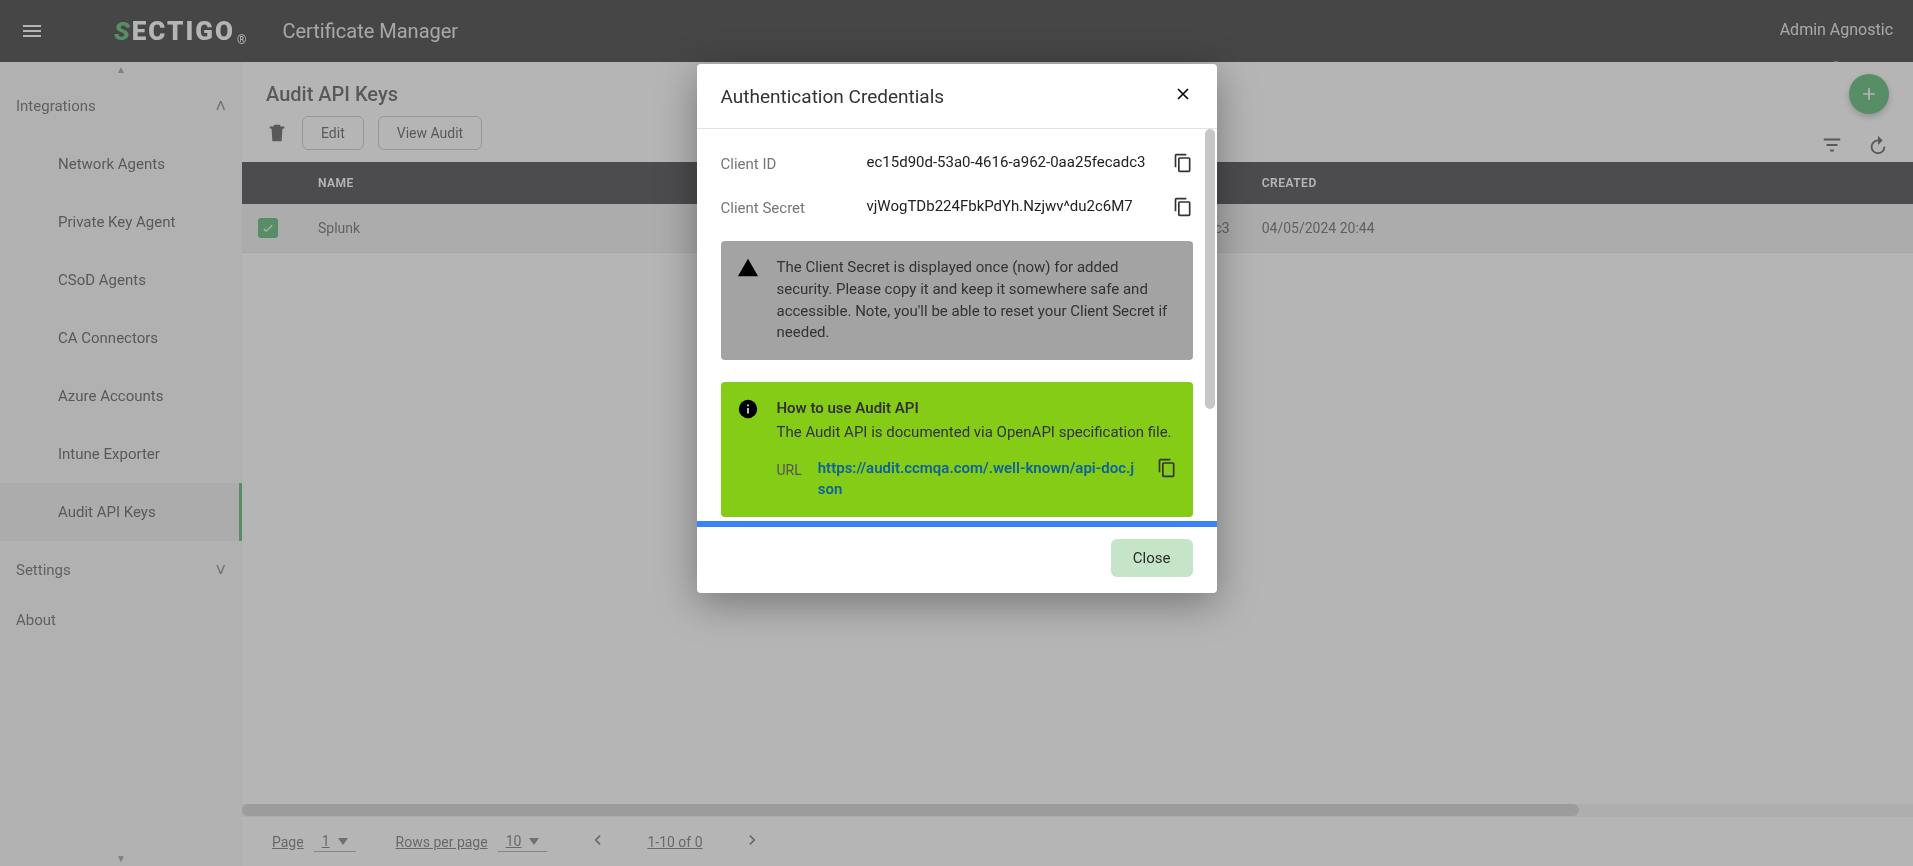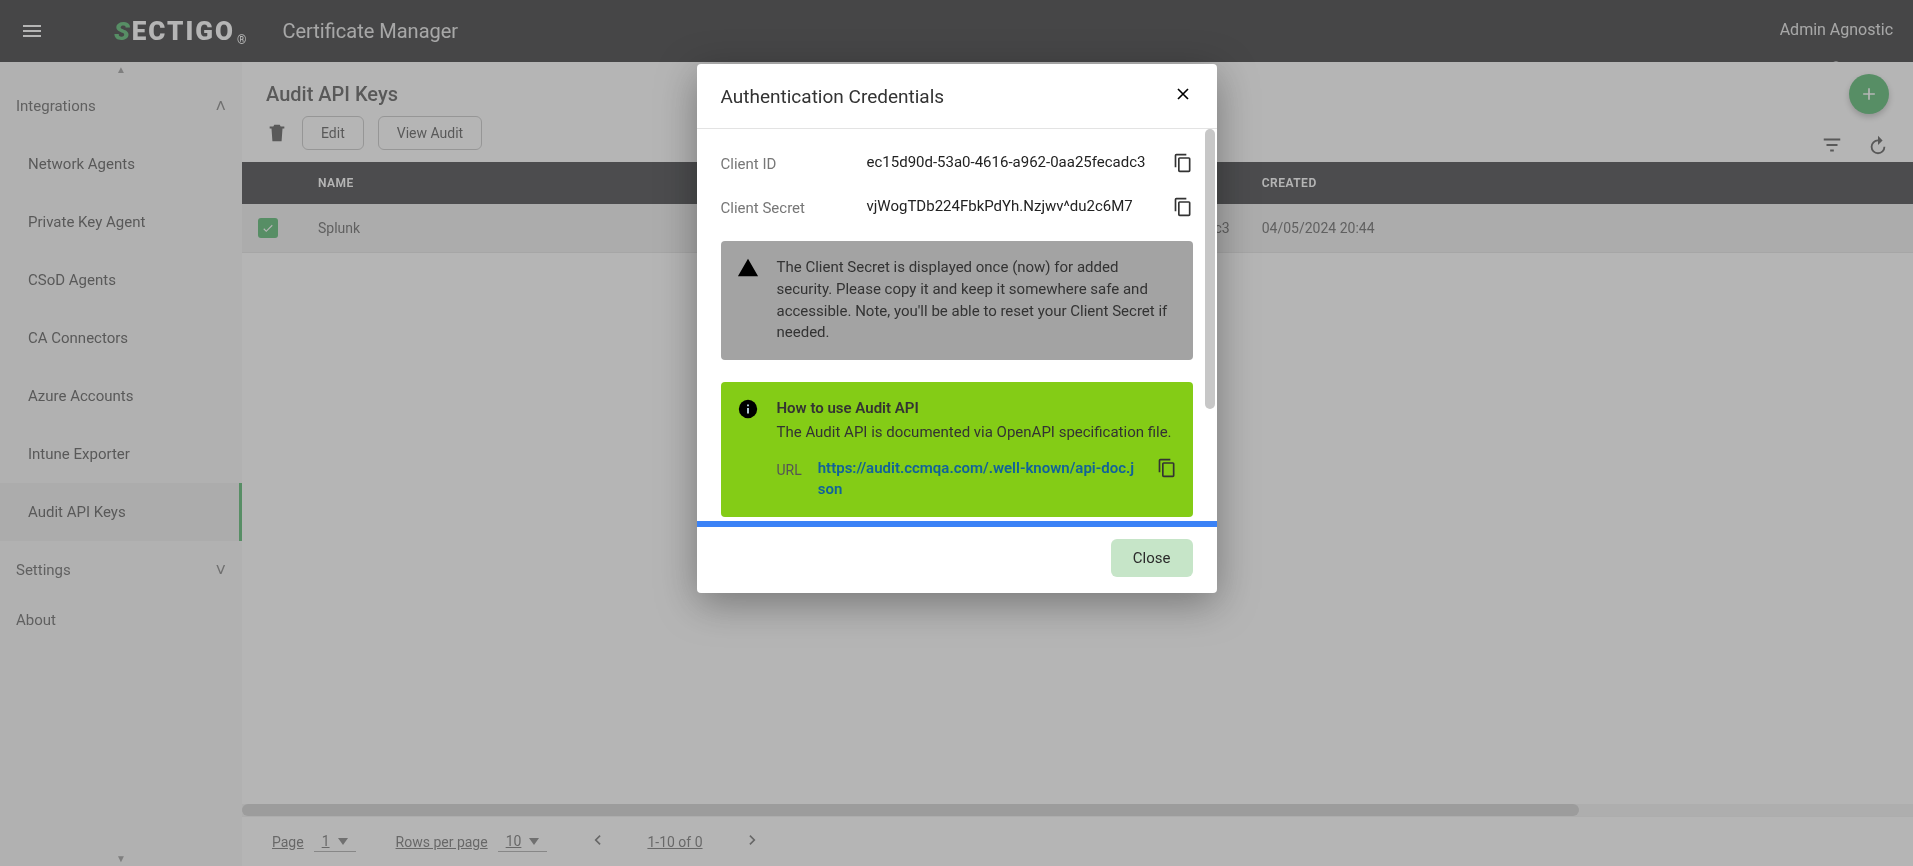--- a/index.html
+++ b/index.html
@@ -20,21 +20,21 @@
   .bell-wrap svg{fill:#cfcfcf;width:22px;height:22px;}
   .badge{position:absolute;top:-8px;right:-10px;background:#d32f2f;color:#fff;font-size:10px;border-radius:10px;padding:1px 5px;font-weight:600;}
   .username{font-size:16px;color:#e0e0e0;}
   .avatar-icon svg{fill:#cfcfcf;width:26px;height:26px;}
   
   
   .sidebar{position:absolute;top:62px;left:0;width:242px;bottom:0;background:#f5f5f5;overflow-y:auto;}
   .side-scroll-arrow{text-align:center;color:#888;font-size:10px;padding:2px 0;}
   .side-section{padding:18px 16px;display:flex;align-items:center;justify-content:space-between;color:#444;font-size:15px;cursor:pointer;}
   .side-section .chev{font-size:18px;color:#666;}
-  .side-item{padding:20px 16px 20px 28px;font-size:15px;color:#333;cursor:pointer;}
+  .side-item{padding:20px 16px 20px 58px;font-size:15px;color:#333;cursor:pointer;}
   .side-item.active{background:#eaeaea;border-right:3px solid #2fa84f;}
   
   
   .main{position:absolute;top:62px;left:242px;right:0;bottom:0;background:#fff;display:flex;flex-direction:column;}
   .page-header{padding:20px 24px 10px;font-size:20px;color:#333;font-weight:500;display:flex;align-items:center;}
   .fab{position:absolute;top:12px;right:24px;width:40px;height:40px;border-radius:50%;background:#2fa84f;display:flex;align-items:center;justify-content:center;color:#fff;font-size:24px;box-shadow:0 3px 6px rgba(0,0,0,.3);cursor:pointer;}
   .toolbar{padding:0 24px 12px;display:flex;align-items:center;gap:14px;}
   .tool-icon{width:22px;height:22px;cursor:pointer;}
   .tool-icon svg{fill:#333;width:100%;height:100%;}
   .btn{border:1px solid #bbb;background:#fff;border-radius:6px;padding:8px 18px;font-size:14px;color:#333;cursor:pointer;}

